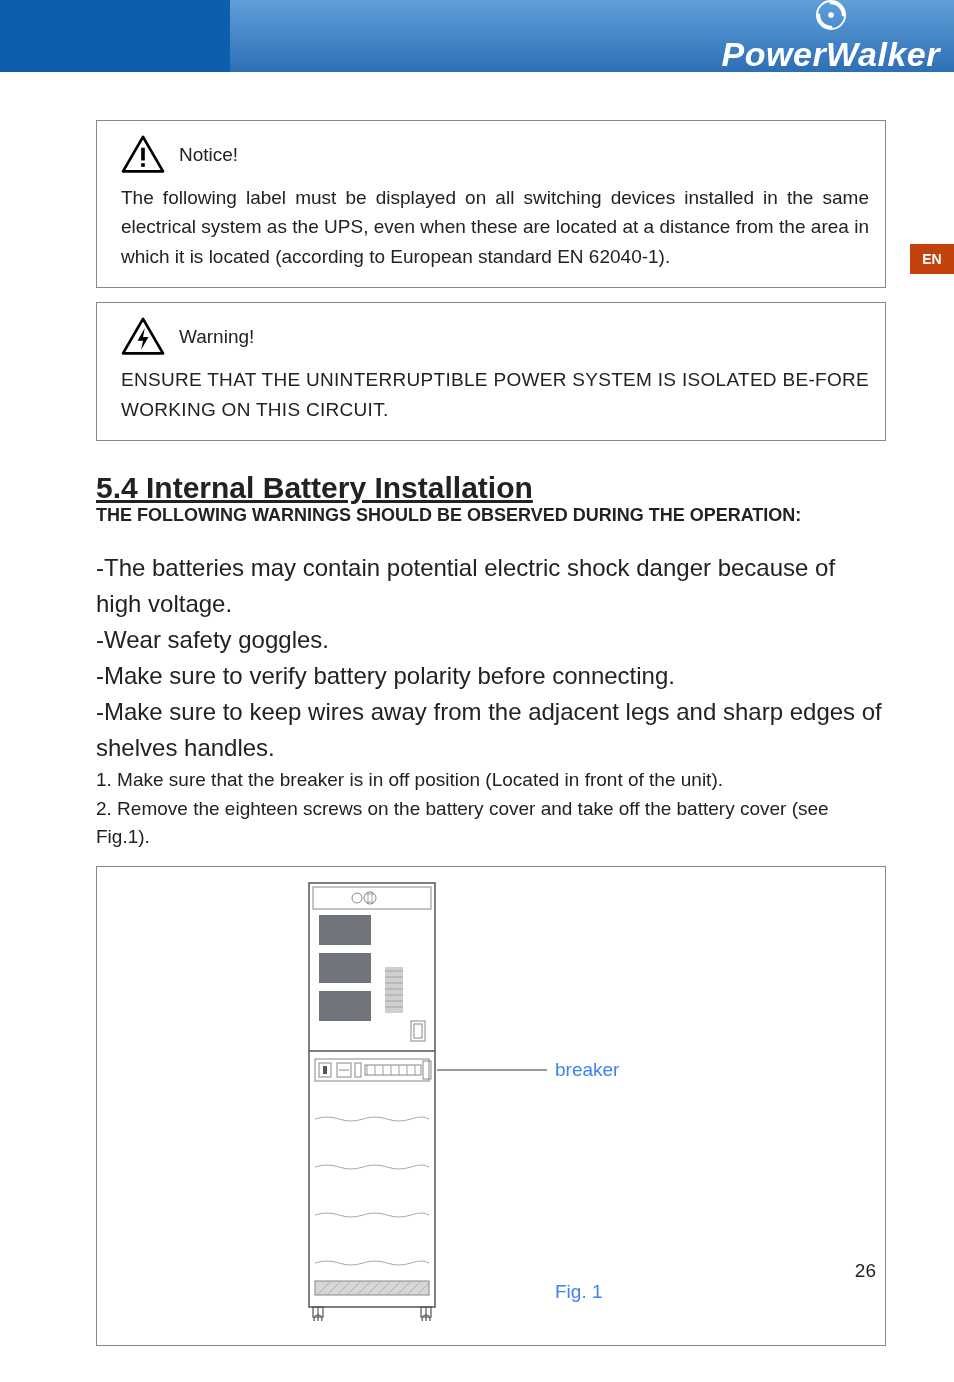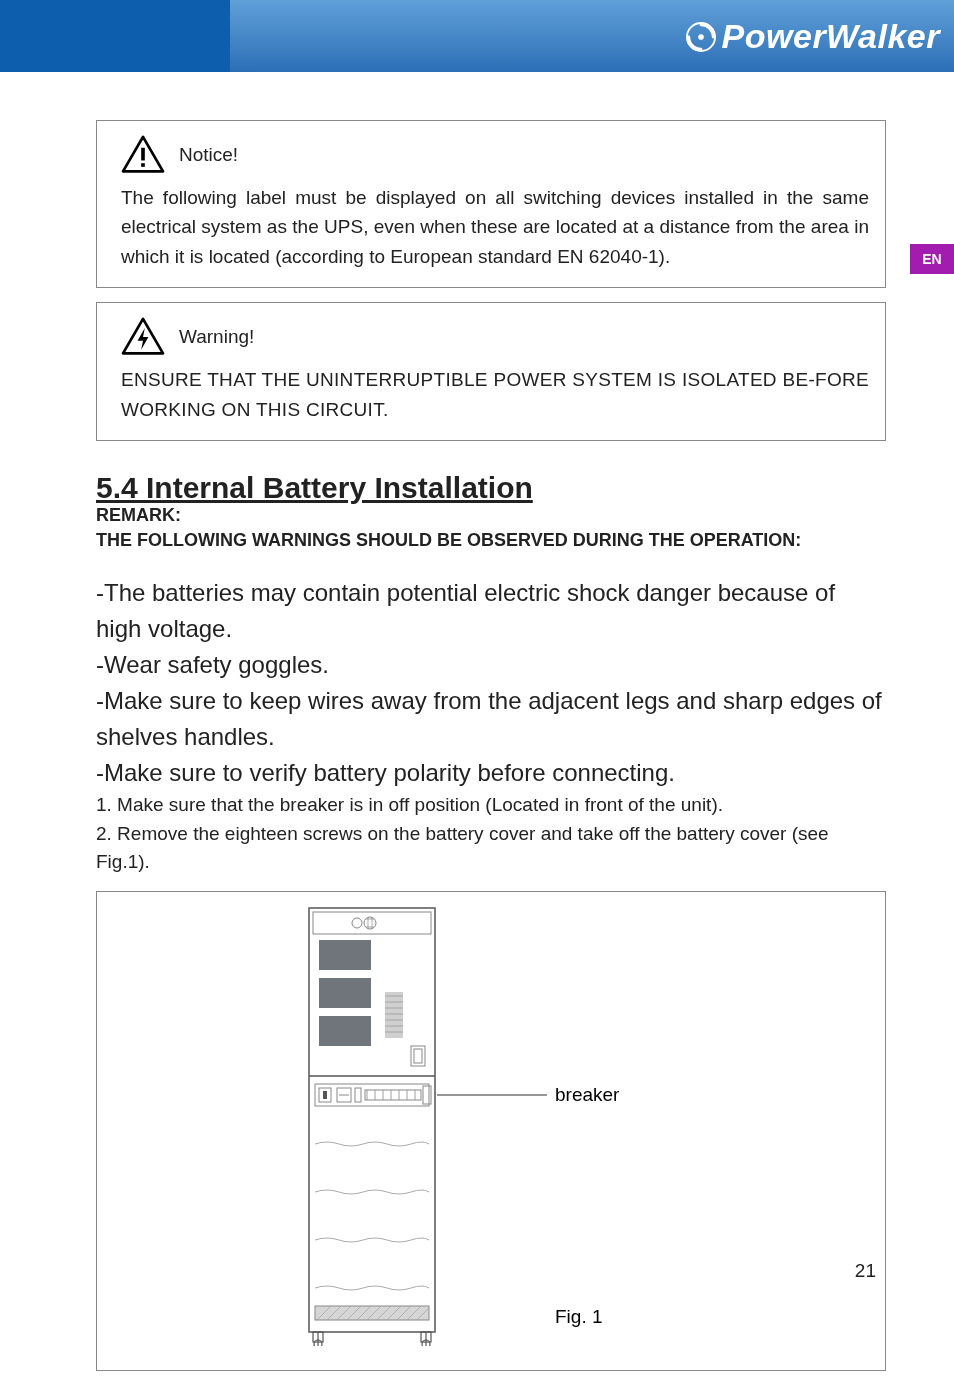--- a/index.html
+++ b/index.html
@@ -1,41 +1,41 @@
 <!DOCTYPE html>
 <html><head>
 <meta charset="utf-8">
 <style>
   * { box-sizing: border-box; margin: 0; padding: 0; }
   html, body { width: 954px; height: 1382px; background: #ffffff; font-family: Arial, Helvetica, sans-serif; color: #222; }
   .page { position: relative; width: 954px; height: 1382px; }
   .topbar { position: absolute; top: 0; left: 0; right: 0; height: 72px; }
   .topbar-left { position: absolute; top: 0; left: 0; width: 230px; height: 72px; background: #0d5fae; }
   .topbar-right { position: absolute; top: 0; left: 230px; right: 0; height: 72px; background: linear-gradient(to bottom, #5fa0d8 0%, #2d6fb6 100%); display:flex; align-items:center; justify-content:flex-end; padding-right:14px;}
-  .brand { font-family: "Arial Black", Arial, sans-serif; font-style: italic; font-weight: 900; color: #fff; font-size: 34px; letter-spacing:0.5px; display:flex; align-items:center; gap:6px;}
+  .brand { font-family: "Arial Black", Arial, sans-serif; font-style: italic; font-weight: 900; color: #fff; font-size: 34px; letter-spacing:0.5px; display:flex; align-items:center; gap:6px;flex-direction:column;}
   .brand-icon { width:30px; height:30px; display:inline-block; }
   .content { position: absolute; top: 120px; left: 96px; width: 790px; }
   .callout { border: 1.5px solid #888; padding: 14px 16px 16px 24px; margin-bottom: 14px; }
   .callout-title-row { display:flex; align-items:center; gap:14px; margin-bottom:8px;}
   .callout-icon { width:44px; height:40px; flex:0 0 auto; }
   .callout-title { font-size: 19px; }
   .callout-body { font-size: 19px; line-height: 1.55; text-align: justify; }
   .callout-body-upper { font-size: 19px; line-height: 1.55; text-align: justify; letter-spacing:0.3px;}
   .heading { font-size: 30px; font-weight: bold; margin-top: 30px; margin-bottom: 0; text-decoration: underline; }
   .remark-label { font-size: 18px; font-weight: bold; margin-bottom:4px;}
   .remark-heading { font-size: 18px; font-weight: bold; margin-bottom:24px;}
   .bullets { margin-left:0; }
   .bullets div { font-size:24px; line-height:1.5; }
   .proc-head { font-size:19px; font-weight:bold; margin-top:14px; margin-bottom:4px;}
   .proc div { font-size:19px; line-height:1.5; }
   .figure-box { border: 1.5px solid #888; margin-top:14px; height:480px; position:relative; }
   .fig-cabinet { position:absolute; top:14px; left:210px; width:130px; height:440px; }
-  .fig-label { position:absolute; font-size:19px; color:#000000; }
+  .fig-label { position:absolute; font-size:19px; color:#3b82f6; }
   .page-number { position:absolute; bottom:100px; right:78px; font-size:19px;}
-  .lang-tab { position:absolute; right:0; top:244px; width:44px; height:30px; background:#a21caf; color:#fff; font-size:14px; font-weight:bold; display:flex; align-items:center; justify-content:center;}
+  .lang-tab { position:absolute; right:0; top:244px; width:44px; height:30px; background:#c2410c; color:#fff; font-size:14px; font-weight:bold; display:flex; align-items:center; justify-content:center;}
 </style>
 </head>
 <body>
 
 <div class="page">
 
   <div class="topbar">
     <div class="topbar-left"></div>
     <div class="topbar-right">
       <div class="brand">
@@ -80,28 +80,27 @@
             <polygon points="26,12 18,26 24,26 22,36 30,22 24,22" fill="#000"></polygon>
           </svg>
         </span>
         <span class="callout-title">Warning!</span>
       </div>
       <div class="callout-body-upper">ENSURE THAT THE UNINTERRUPTIBLE POWER SYSTEM IS ISOLATED BE-FORE WORKING ON THIS CIRCUIT.</div>
     </div>
 
     <div class="heading">5.4 Internal Battery Installation</div>
 
-    <div class="remark-label">REMARK:</div>
     <div class="remark-heading">THE FOLLOWING WARNINGS SHOULD BE OBSERVED DURING THE OPERATION:</div>
 
     <div class="bullets">
       <div>-The batteries may contain potential electric shock danger because of high voltage.</div>
       <div>-Wear safety goggles.</div>
+      <div>-Make sure to verify battery polarity before connecting.</div>
       <div>-Make sure to keep wires away from the adjacent legs and sharp edges of shelves handles.</div>
-      <div>-Make sure to verify battery polarity before connecting.</div>
     </div>
 
     <div class="proc">
       <div>1. Make sure that the breaker is in off position (Located in front of the unit).</div>
       <div>2. Remove the eighteen screws on the battery cover and take off the battery cover (see Fig.1).</div>
     </div>
 
     <div class="figure-box">
       <div class="fig-cabinet">
         <svg viewBox="0 0 130 440" width="130" height="440">
@@ -186,15 +185,15 @@
 
       <svg style="position:absolute; top:0; left:0;" width="100%" height="100%">
         <line x1="340" y1="203" x2="450" y2="203" stroke="#333" stroke-width="1.2"></line>
       </svg>
       <div class="fig-label" style="top:192px; left:458px;">breaker</div>
       <div class="fig-label" style="top:414px; left:458px;">Fig. 1</div>
     </div>
 
   </div>
 
-  <div class="page-number">21</div>
+  <div class="page-number">26</div>
 
 </div>
 
 </body></html>

